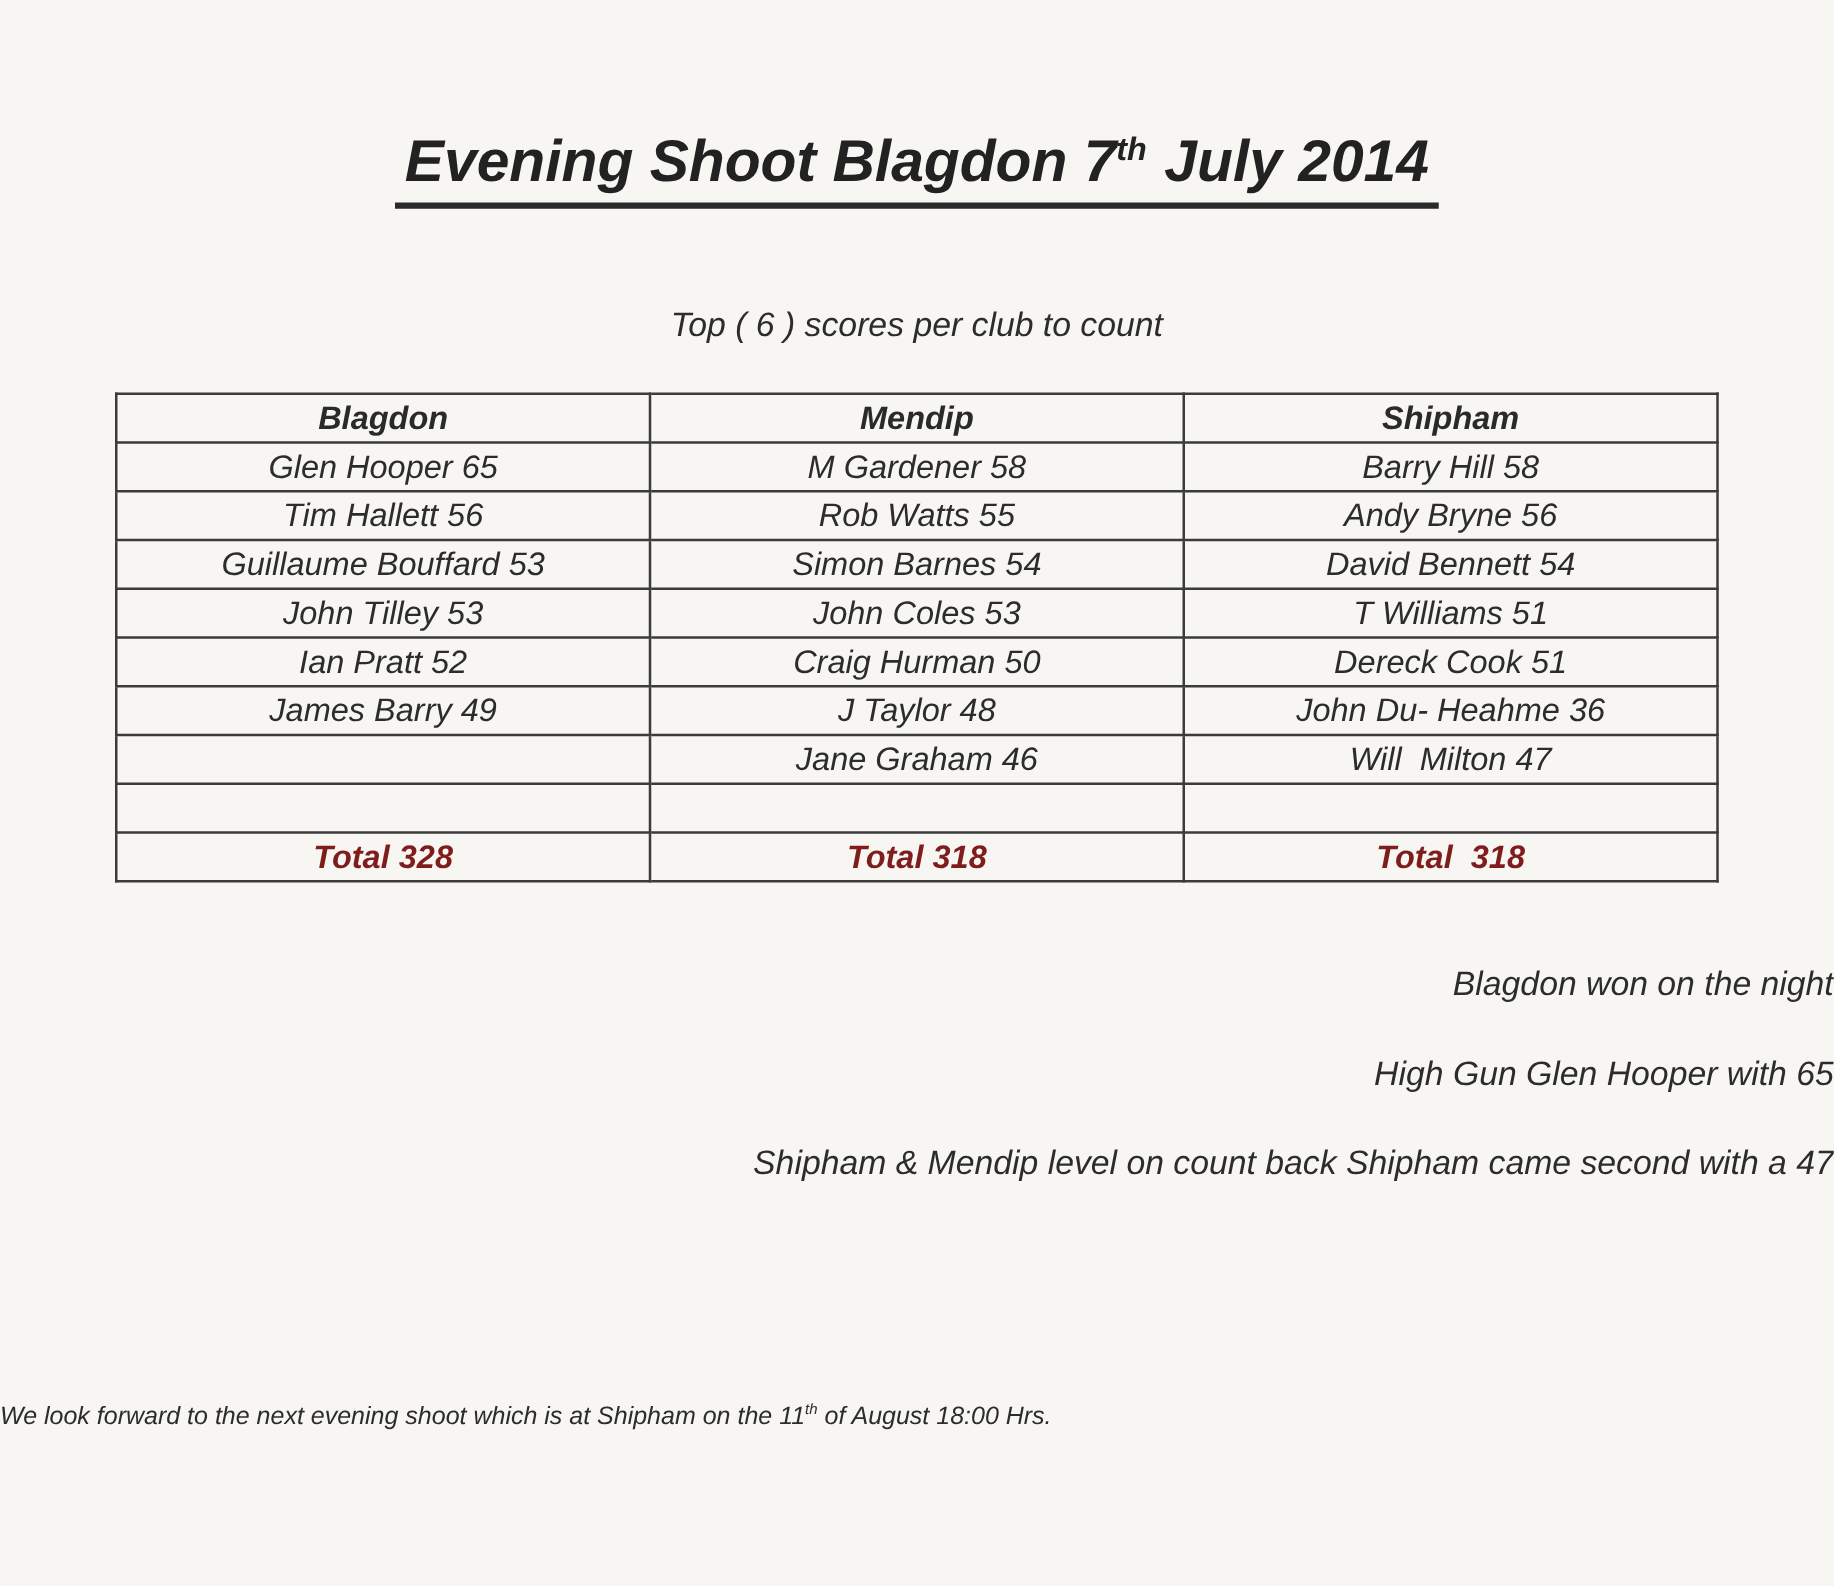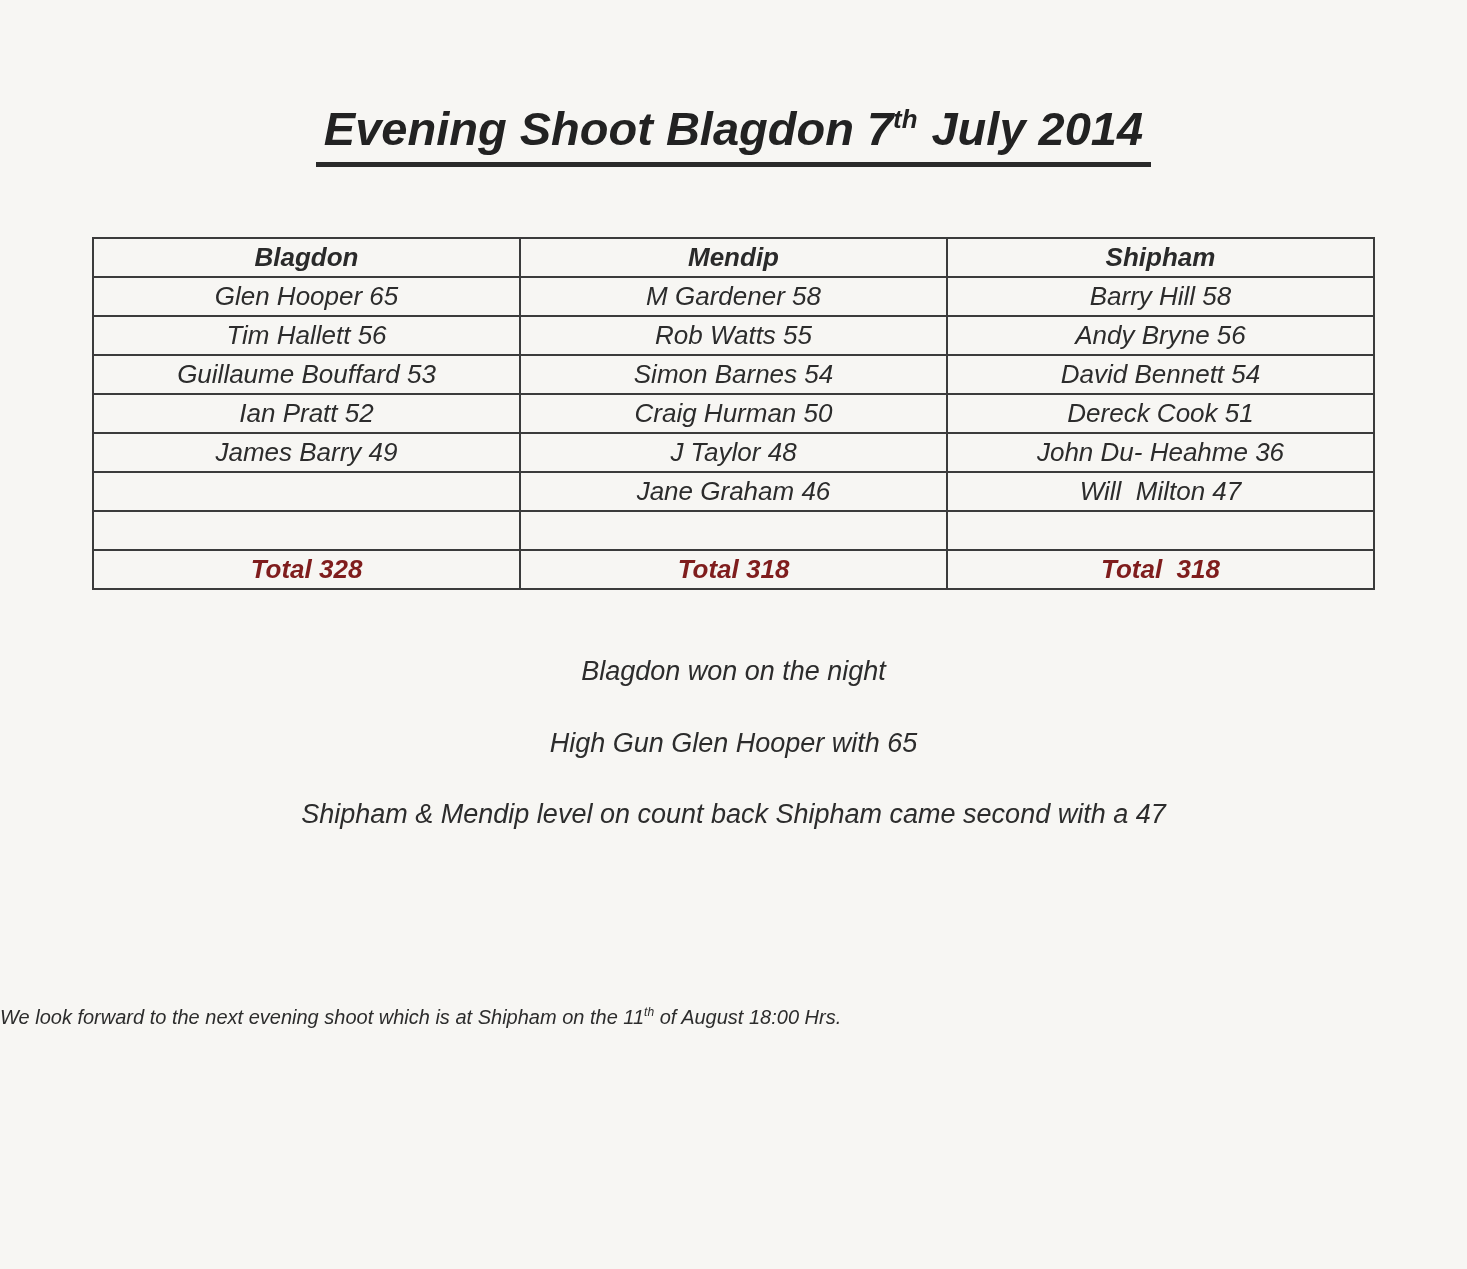--- a/index.html
+++ b/index.html
@@ -74,21 +74,21 @@
     font-weight: bold;
     color: #2a2a2a;
   }
   table.scores tr.totals-row td {
     font-weight: bold;
     color: #7f1d1d;
     margin-left: 28px;
   }
   
   .note {
-    text-align: center;
+    text-align: right;
     font-size: 27px;
     color: #2c2c2c;
     margin: 0;
     white-space: pre;
   }
   .note-1 { margin-top: 66px; }
   .note-2 { margin-top: 41px; }
   .note-3 { margin-top: 40px; }
   
   .footer-line {
@@ -106,20 +106,21 @@
 </style>
 </head>
 <body>
 
 <div class="page">
 
   <div class="title-wrap">
     <h1 class="title"><span>Evening Shoot Blagdon 7</span><sup>th</sup><span class="title-suffix">July 2014</span></h1>
   </div>
 
+  <p class="subtitle">Top ( 6 ) scores per club to count</p>
 
   <table class="scores">
     <thead>
       <tr>
         <th>Blagdon</th>
         <th>Mendip</th>
         <th>Shipham</th>
       </tr>
     </thead>
     <tbody>
@@ -130,20 +131,25 @@
       </tr>
       <tr>
         <td>Tim Hallett 56</td>
         <td>Rob Watts 55</td>
         <td>Andy Bryne 56</td>
       </tr>
       <tr>
         <td>Guillaume Bouffard 53</td>
         <td>Simon Barnes 54</td>
         <td>David Bennett 54</td>
+      </tr>
+      <tr>
+        <td>John Tilley 53</td>
+        <td>John Coles 53</td>
+        <td>T Williams 51</td>
       </tr>
       <tr>
         <td>Ian Pratt 52</td>
         <td>Craig Hurman 50</td>
         <td>Dereck Cook 51</td>
       </tr>
       <tr>
         <td>James Barry 49</td>
         <td>J Taylor 48</td>
         <td>John Du- Heahme 36</td>

